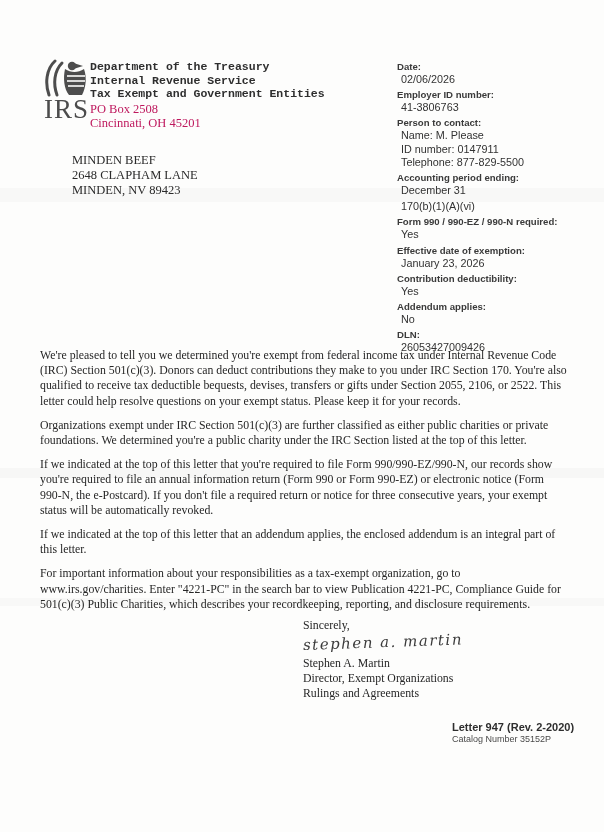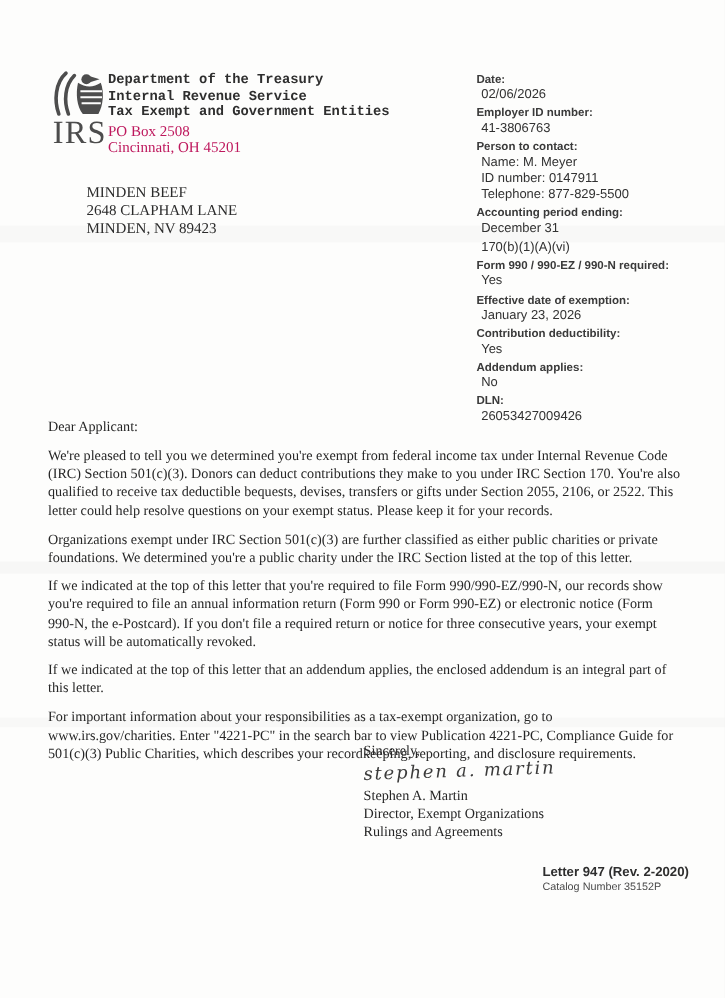--- a/index.html
+++ b/index.html
@@ -119,21 +119,21 @@
       <div class="info-item">
         <div class="info-label">Date:</div>
         <div class="info-value">02/06/2026</div>
       </div>
       <div class="info-item">
         <div class="info-label">Employer ID number:</div>
         <div class="info-value">41-3806763</div>
       </div>
       <div class="info-item">
         <div class="info-label">Person to contact:</div>
-        <div class="info-value">Name: M. Meyer</div>
+        <div class="info-value">Name: M. Please</div>
         <div class="info-value">ID number: 0147911</div>
         <div class="info-value">Telephone: 877-829-5500</div>
       </div>
       <div class="info-item">
         <div class="info-label">Accounting period ending:</div>
         <div class="info-value">December 31</div>
       </div>
       <div class="info-item">
         <div class="info-value">170(b)(1)(A)(vi)</div>
       </div>
@@ -159,21 +159,20 @@
       </div>
     </div>
 
   <div class="recipient" id="recipient">
       <div class="recipient-line">MINDEN BEEF</div>
       <div class="recipient-line">2648 CLAPHAM LANE</div>
       <div class="recipient-line">MINDEN, NV 89423</div>
     </div>
 
   <div class="body-block">
-    <div class="salutation">Dear Applicant:</div>
     <div id="paragraphs">
         <div class="para">We're pleased to tell you we determined you're exempt from federal income tax under Internal Revenue Code (IRC) Section 501(c)(3). Donors can deduct contributions they make to you under IRC Section 170. You're also qualified to receive tax deductible bequests, devises, transfers or gifts under Section 2055, 2106, or 2522. This letter could help resolve questions on your exempt status. Please keep it for your records.</div>
         <div class="para">Organizations exempt under IRC Section 501(c)(3) are further classified as either public charities or private foundations. We determined you're a public charity under the IRC Section listed at the top of this letter.</div>
         <div class="para">If we indicated at the top of this letter that you're required to file Form 990/990-EZ/990-N, our records show you're required to file an annual information return (Form 990 or Form 990-EZ) or electronic notice (Form 990-N, the e-Postcard). If you don't file a required return or notice for three consecutive years, your exempt status will be automatically revoked.</div>
         <div class="para">If we indicated at the top of this letter that an addendum applies, the enclosed addendum is an integral part of this letter.</div>
         <div class="para">For important information about your responsibilities as a tax-exempt organization, go to www.irs.gov/charities. Enter "4221-PC" in the search bar to view Publication 4221-PC, Compliance Guide for 501(c)(3) Public Charities, which describes your recordkeeping, reporting, and disclosure requirements.</div>
       </div>
   </div>
 
   <div class="closing">

